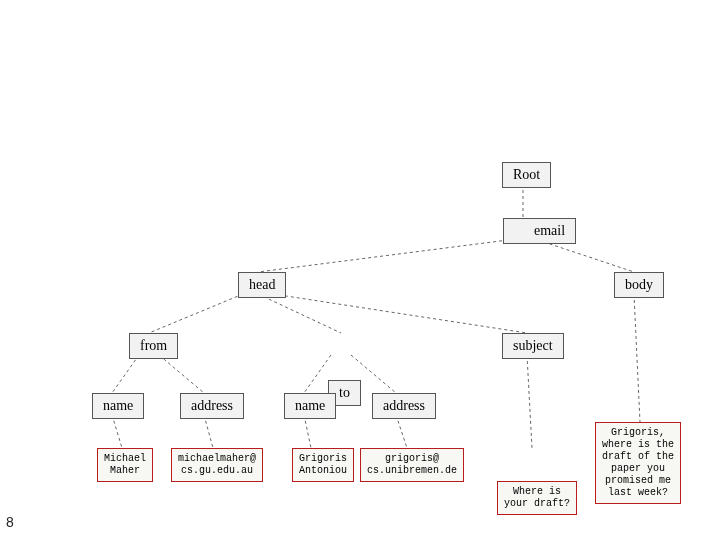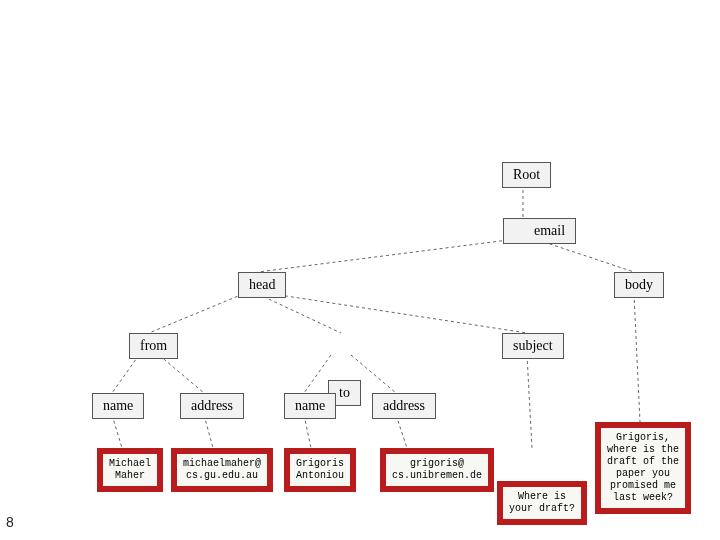--- a/index.html
+++ b/index.html
@@ -32,21 +32,21 @@
     border: 1px solid #555;
     background: #f2f2f2;
     font-family: Georgia, 'Times New Roman', serif;
     font-size: 14px;
     padding: 4px 10px;
     text-align: center;
     white-space: nowrap;
   }
   .leaf {
     position: absolute;
-    border: 6px solid #b91c1c;
+    border: 1px solid #b91c1c;
     background: #f7f7f4;
     font-family: "Courier New", Courier, monospace;
     font-size: 10px;
     padding: 4px 6px;
     text-align: center;
     line-height: 1.2;
     white-space: pre;
   }
   svg.edges {
     position: absolute;
@@ -111,23 +111,23 @@
 <div class="node" style="left:502px; top:333px;">subject</div>
 <div class="node" style="left:92px; top:393px;">name</div>
 <div class="node" style="left:180px; top:393px;">address</div>
 <div class="node" style="left:284px; top:393px;">name</div>
 <div class="node" style="left:372px; top:393px;">address</div>
 
 <div class="leaf" style="left:97px; top:448px;">Michael
 Maher</div>
 <div class="leaf" style="left:171px; top:448px;">michaelmaher@
 cs.gu.edu.au</div>
-<div class="leaf" style="left:284px; top:448px;">Grigoris
+<div class="leaf" style="left:292px; top:448px;">Grigoris
 Antoniou</div>
-<div class="leaf" style="left:380px; top:448px;">grigoris@
+<div class="leaf" style="left:360px; top:448px;">grigoris@
 cs.unibremen.de</div>
 <div class="leaf" style="left:497px; top:448px;margin-top:33px;">Where is
 your draft?</div>
 <div class="leaf" style="left:595px; top:422px;">Grigoris,
 where is the
 draft of the
 paper you
 promised me
 last week?</div>
 

